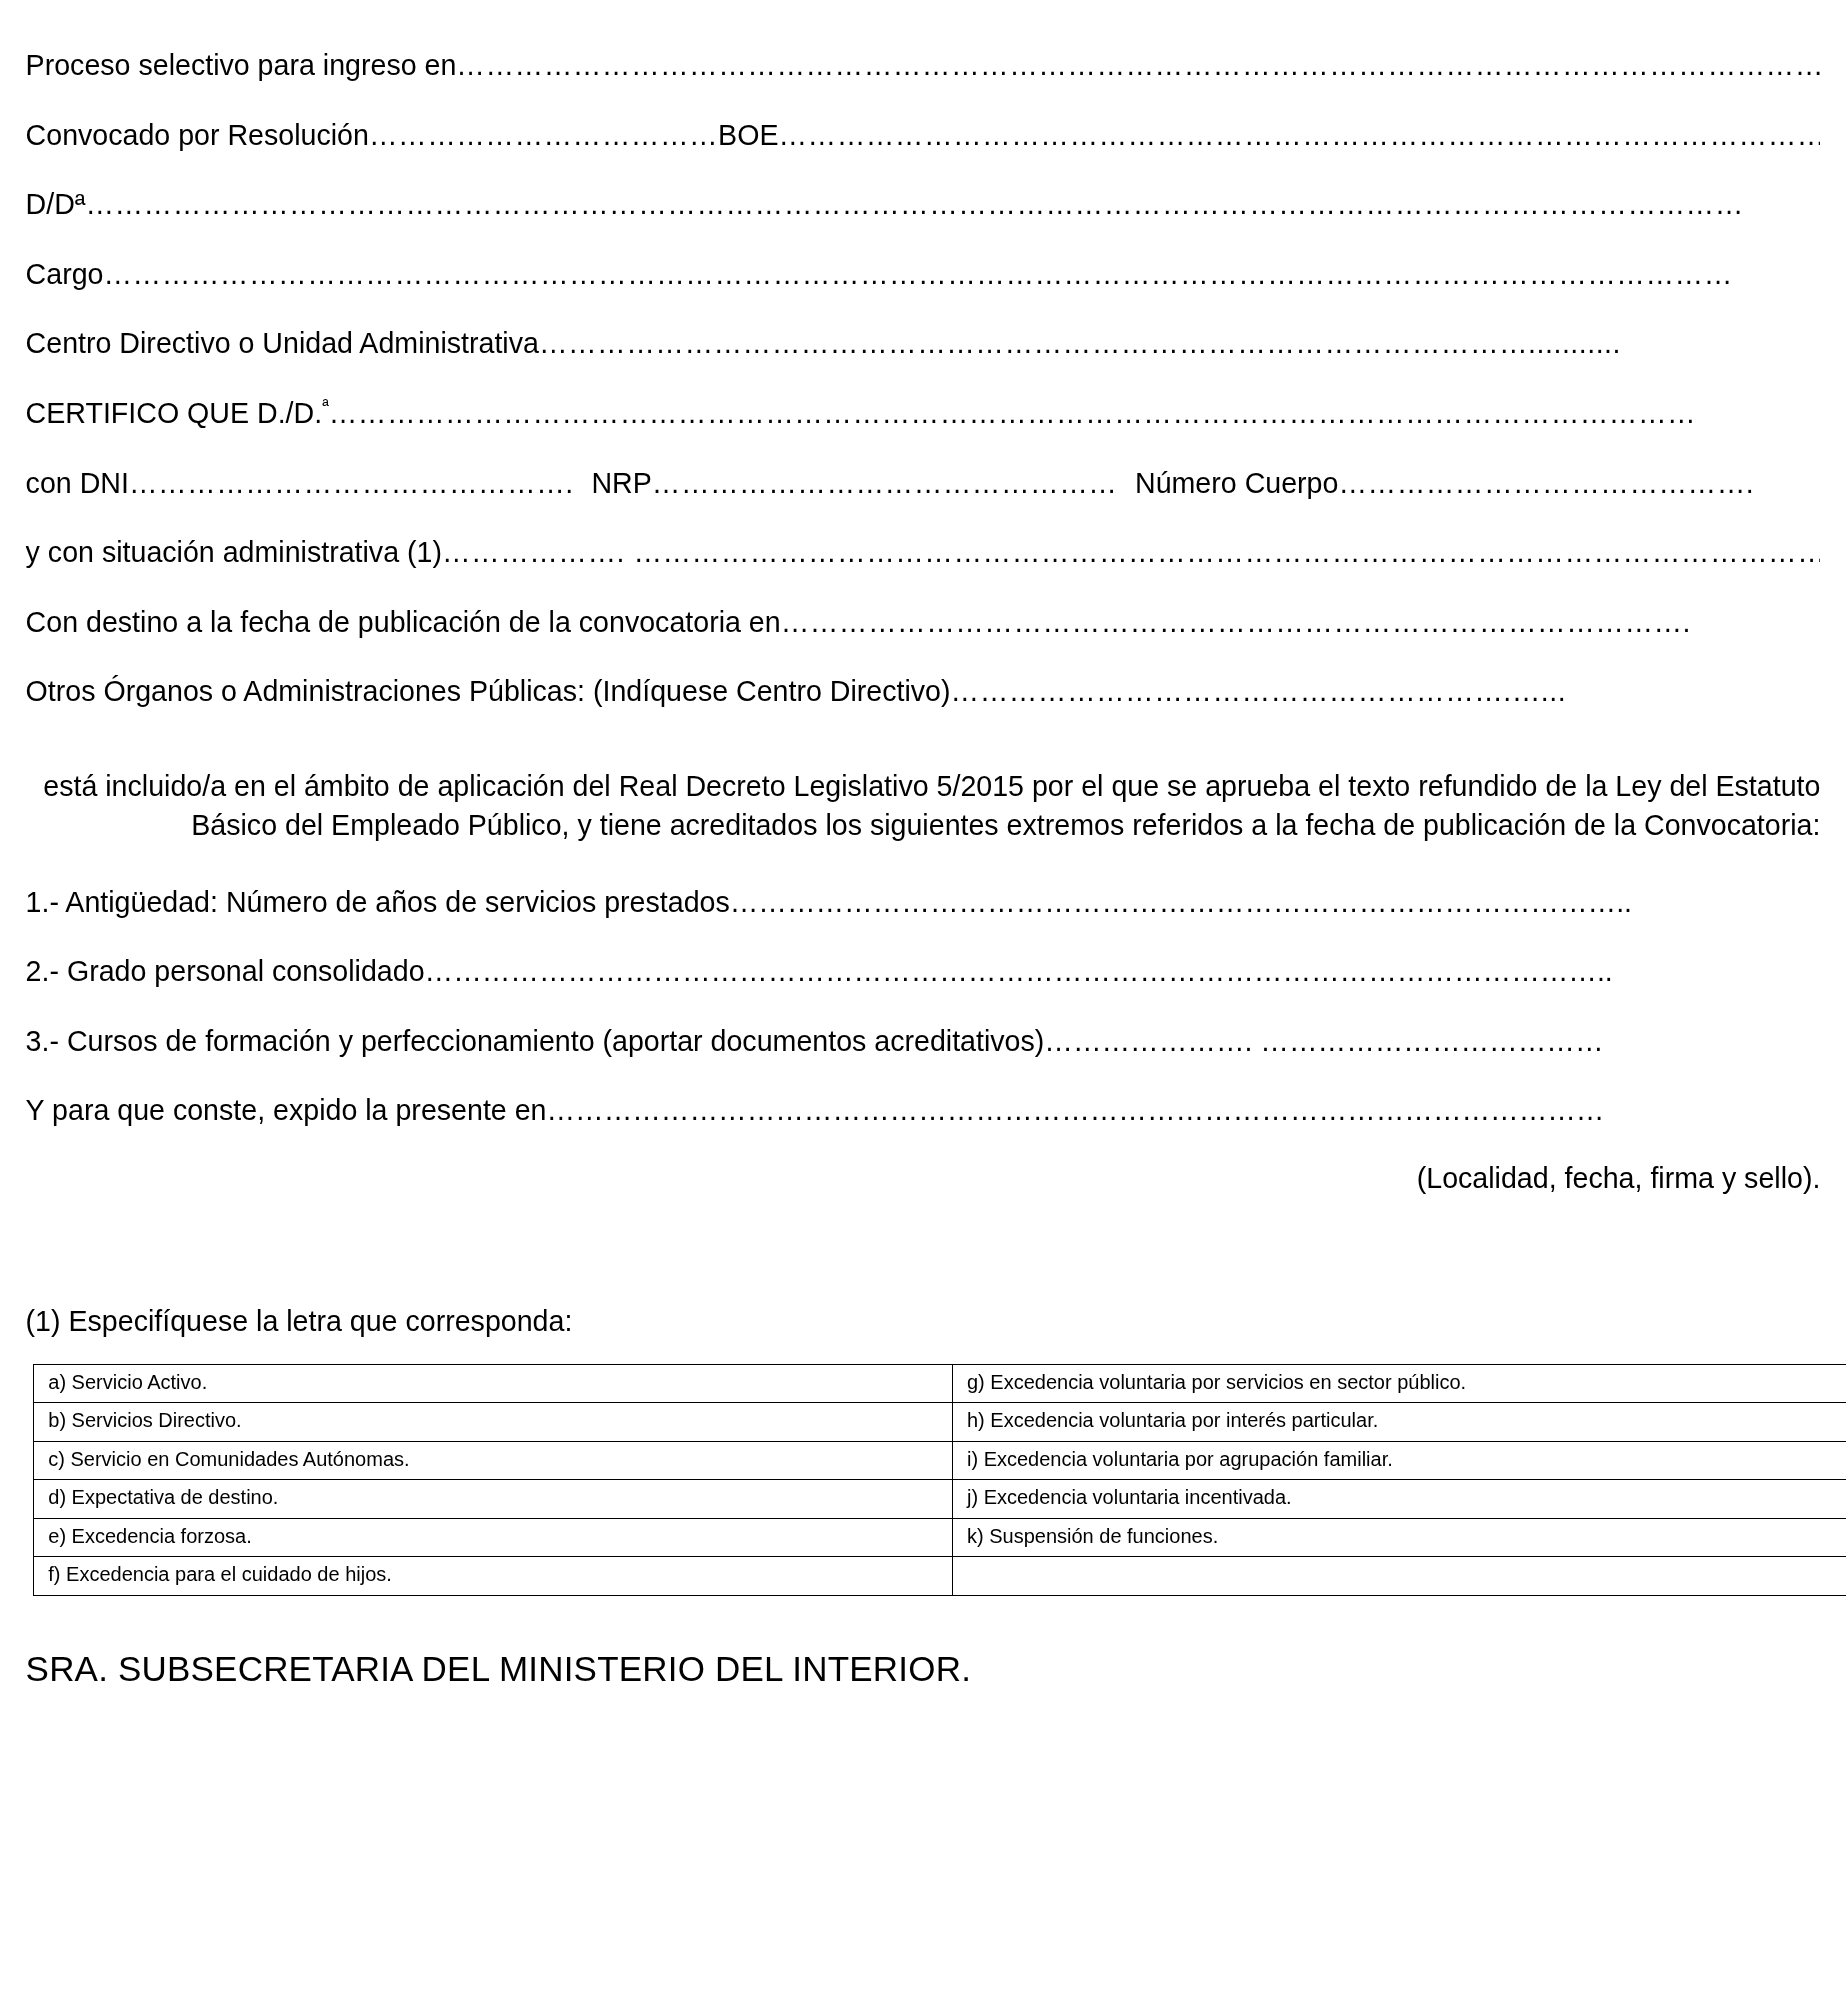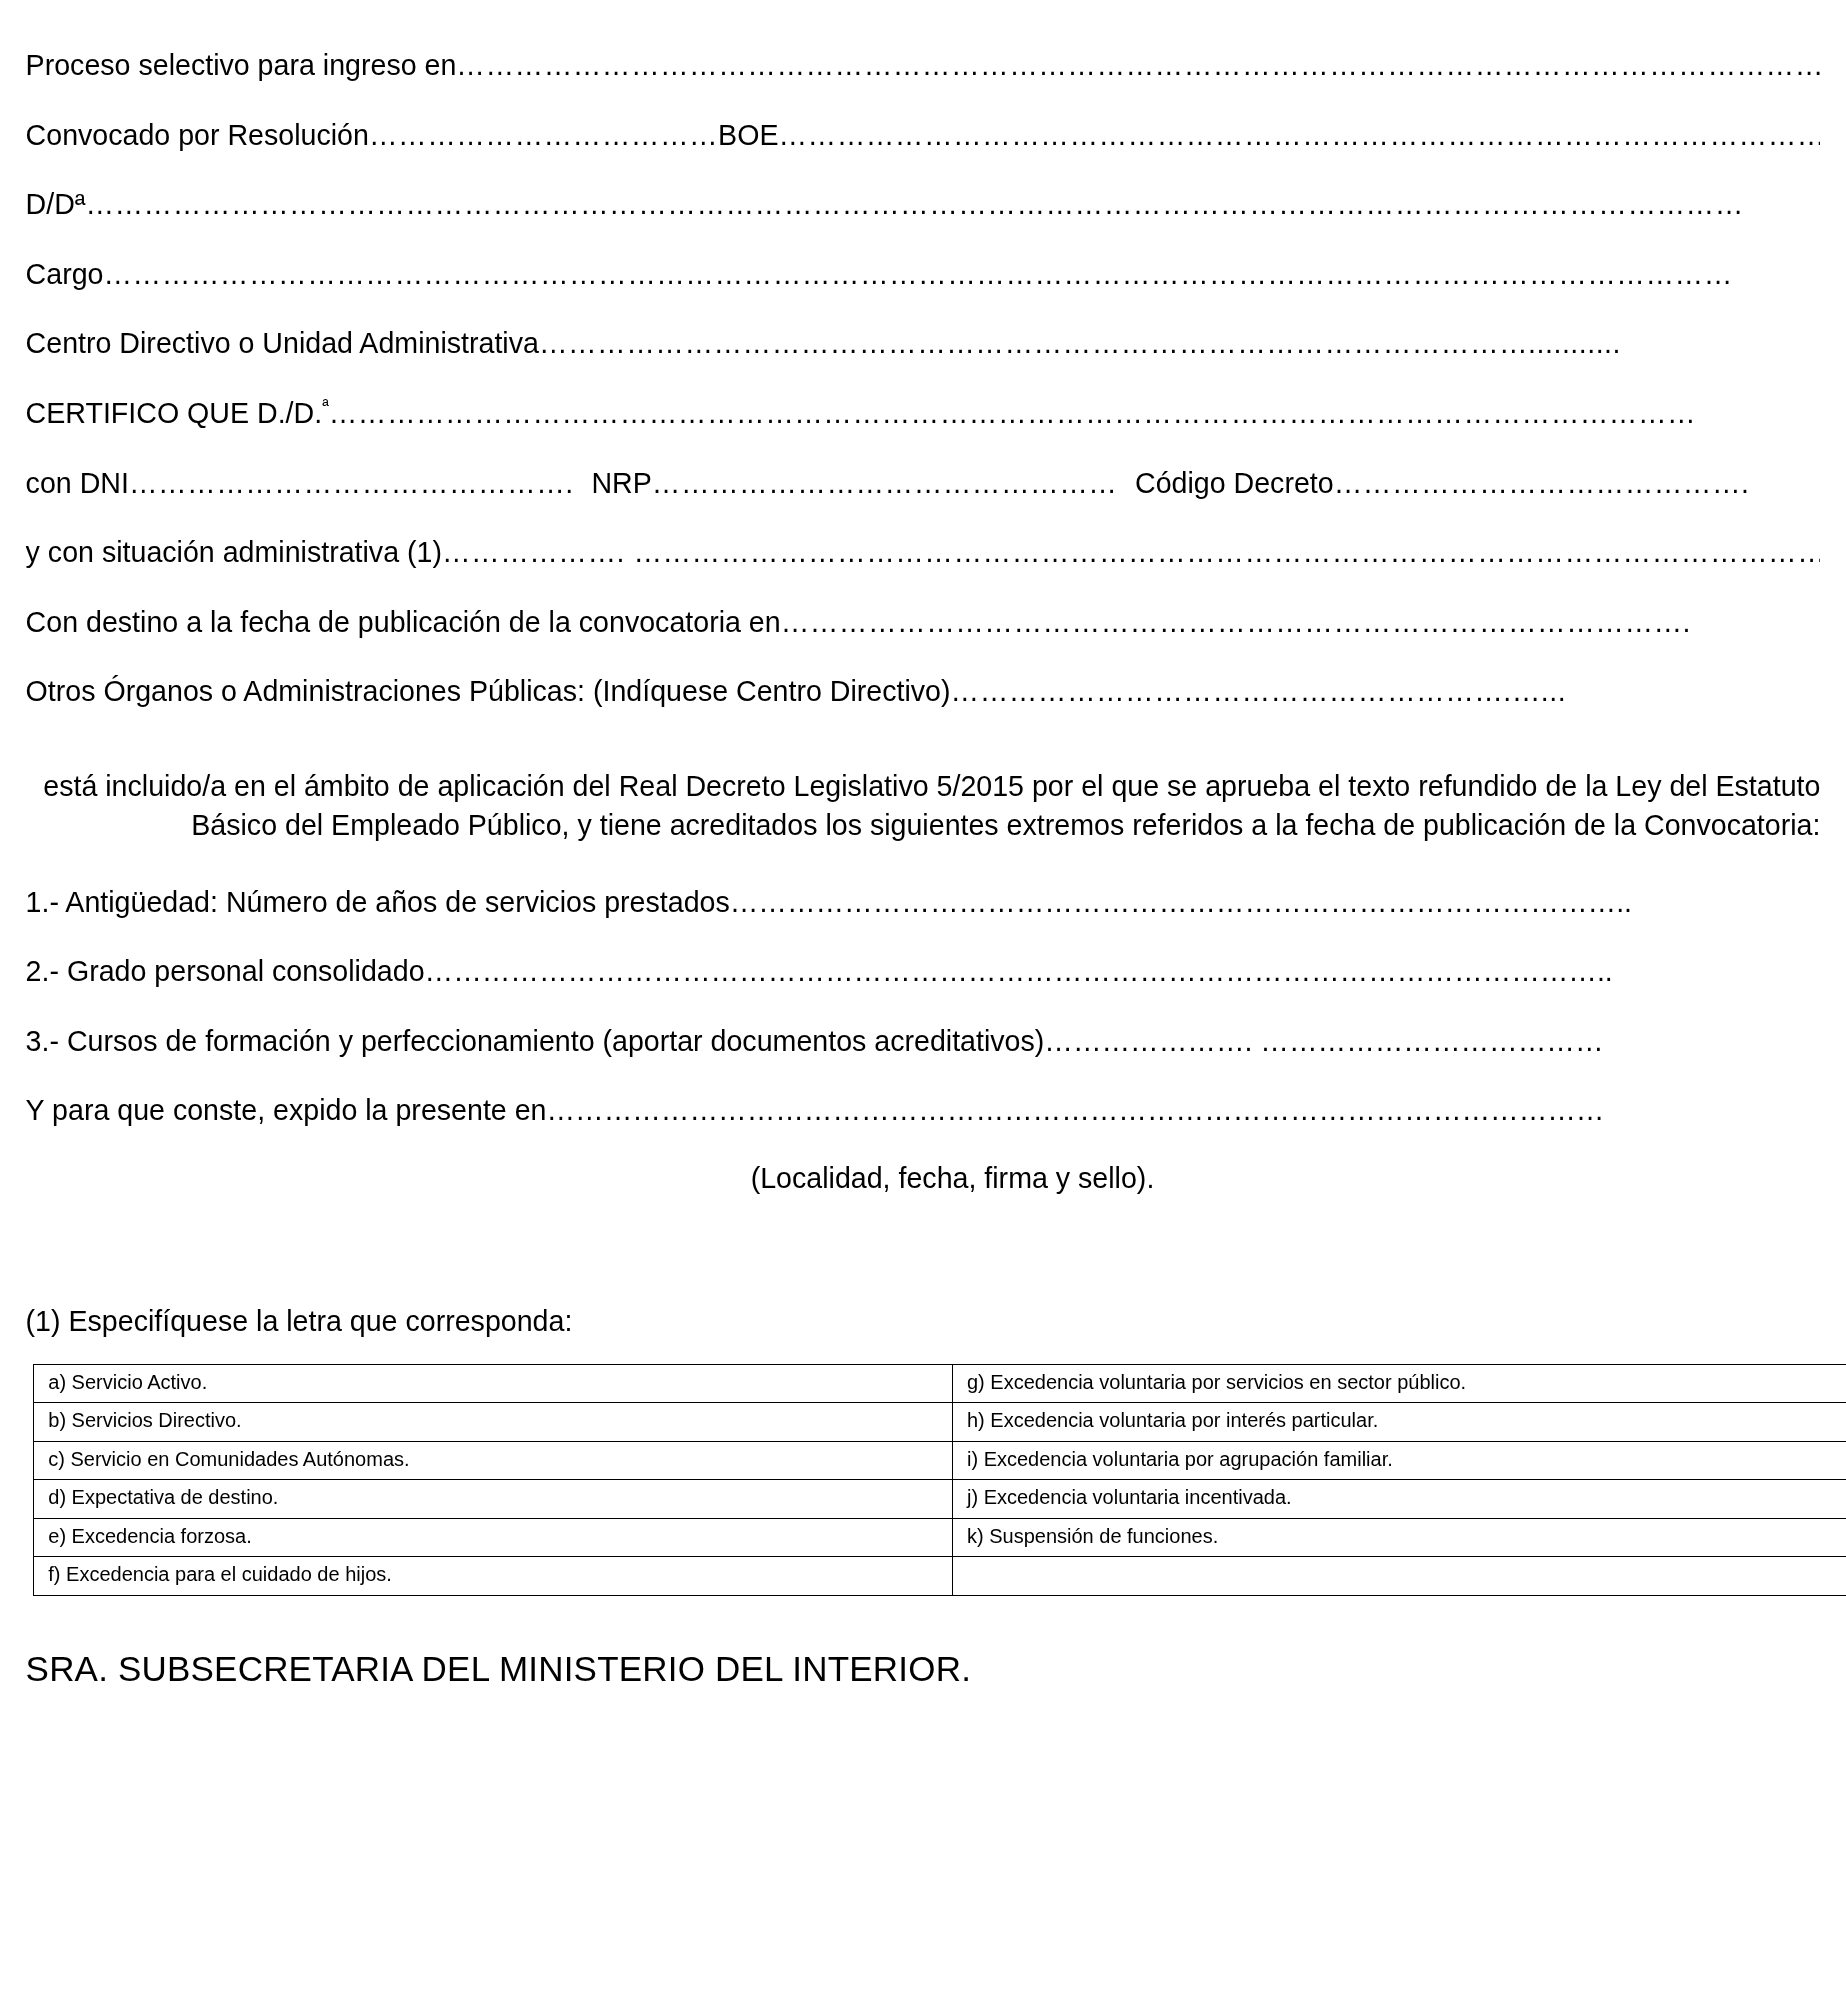--- a/index.html
+++ b/index.html
@@ -48,21 +48,21 @@
   }
   .numitem {
     font-size: 28.6px;
     line-height: 1.28;
     margin: 0 0 33px 0;
     white-space: nowrap;
     overflow: hidden;
   }
   .signature {
     font-size: 28.6px;
-    text-align: center;
+    text-align: right;
     margin: 33px 0 0 0;
     padding-left: 59px;
   }
   .note {
     font-size: 28.6px;
     margin: 110px 0 25.6px 0;
   }
   table.options {
     border-collapse: collapse;
     width: 1793px;
@@ -109,21 +109,21 @@
 
   <p class="line">
     <span class="lbl">Centro Directivo o Unidad Administrativa</span><span class="dots">…………………………………………………………………………………………...........</span>
   </p>
 
   <p class="line">
     <span class="lbl bold">CERTIFICO QUE D./D.</span><span class="bold sup">ª</span><span class="dots">……………………………………………………………………………………………………………………………</span>
   </p>
 
   <p class="line">
-    <span class="lbl">con DNI</span><span class="dots">……………………………………….</span><span class="gap"></span><span class="lbl">NRP</span><span class="dots">…………………………………………</span><span class="gap"></span><span class="lbl">Código Decreto</span><span class="dots">…………………………………….</span>
+    <span class="lbl">con DNI</span><span class="dots">……………………………………….</span><span class="gap"></span><span class="lbl">NRP</span><span class="dots">…………………………………………</span><span class="gap"></span><span class="lbl">Número Cuerpo</span><span class="dots">…………………………………….</span>
   </p>
 
   <p class="line">
     <span class="lbl">y con situación administrativa (1)</span><span class="dots">……………….  ……………………………………………………………………………………………………………..</span>
   </p>
 
   <p class="line">
     <span class="lbl">Con destino a la fecha de publicación de la convocatoria en</span><span class="dots">………………………………………………………………………………….</span>
   </p>
 

